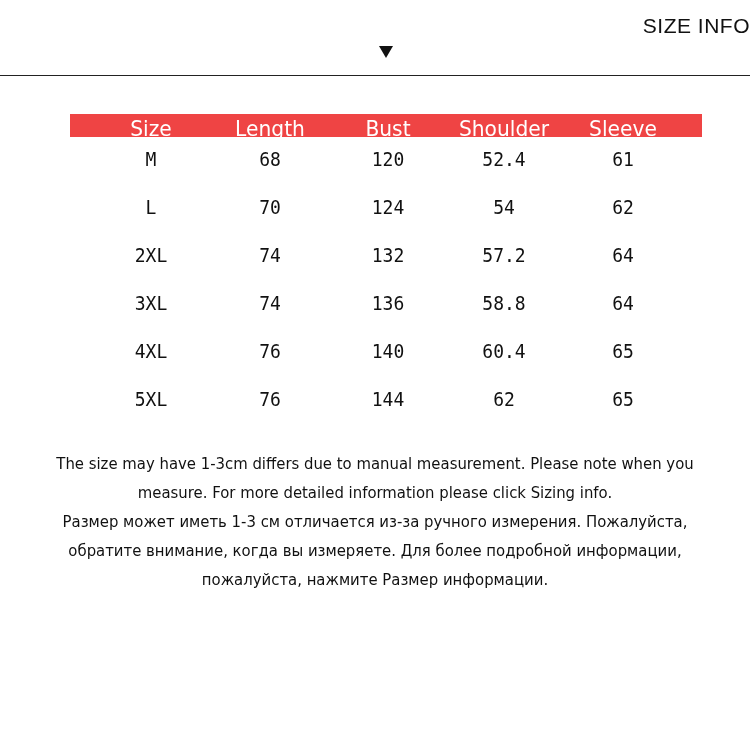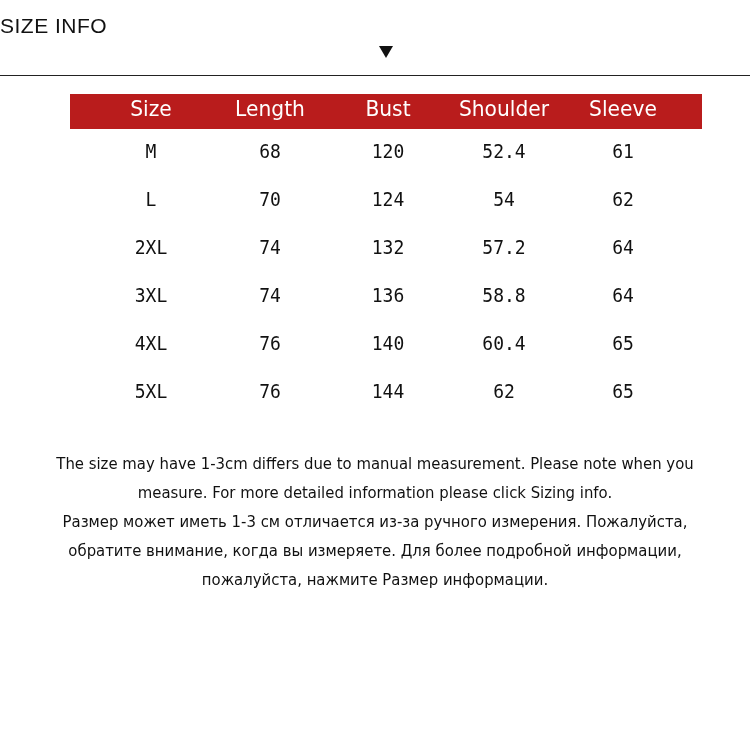--- a/index.html
+++ b/index.html
@@ -1,21 +1,21 @@
 <!DOCTYPE html>
 <html><head>
 <meta charset="utf-8">
 <style>
   html, body { margin:0; padding:0; background:#ffffff; }
   body { width:750px; height:750px; position:relative; overflow:hidden; font-family:"DejaVu Sans", sans-serif; color:#111; }
-  .title { position:absolute; top:14px; left:0; width:750px; text-align:left; font-family:"Liberation Sans", sans-serif; font-size:21px; letter-spacing:0.5px; color:#111; }
+  .title { position:absolute; top:14px; left:0; width:750px; text-align:right; font-family:"Liberation Sans", sans-serif; font-size:21px; letter-spacing:0.5px; color:#111; }
   .arrow { position:absolute; top:46px; left:379px; width:0; height:0; border-left:7px solid transparent; border-right:7px solid transparent; border-top:12px solid #111; }
   .rule { position:absolute; top:75px; left:0; width:750px; height:1px; background:#222; }
   .table { position:absolute; top:94px; left:70px; width:632px; }
-  .thead { height:35px; background:#b91c1c; position:relative; }
+  .thead { height:23px; background:#ef4444; position:relative;margin-top:20px; }
   .th { position:absolute; top:0; height:29px; line-height:30px; color:#fff; font-family:"DejaVu Sans", sans-serif; font-size:22px; transform:scaleX(0.92); text-align:center; width:120px; margin-left:-60px; }
   .row { position:relative; height:48px; }
   .td { position:absolute; top:0; width:120px; margin-left:-60px; text-align:center; font-family:"DejaVu Sans Mono", monospace; font-size:20px; transform:scaleX(0.9); color:#111; }
   .notes { position:absolute; top:449px; left:20px; width:710px; text-align:center; font-family:"DejaVu Sans", sans-serif; font-size:16px; line-height:29px; color:#111; transform:scaleX(0.93); transform-origin:center top; }
   .notes p { margin:0; }
 </style>
 </head>
 <body>
 
 <div class="title">SIZE INFO</div>

